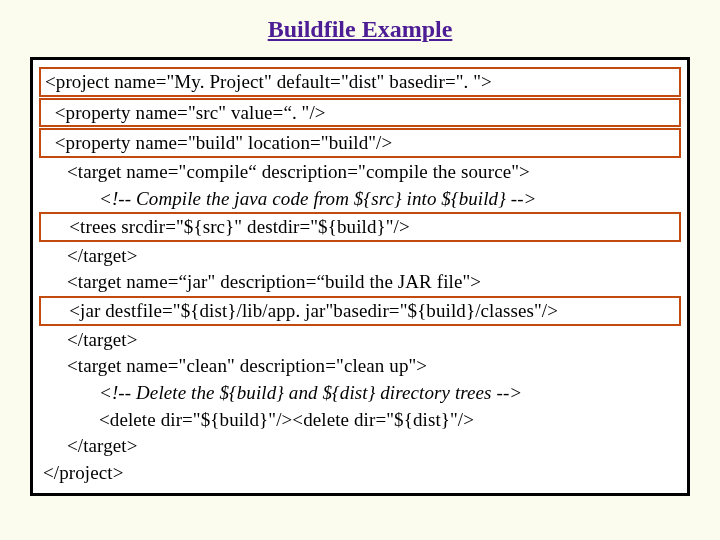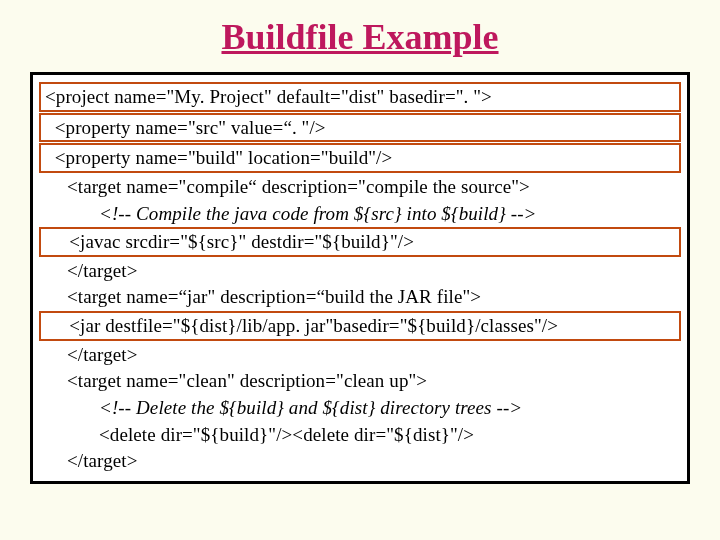--- a/index.html
+++ b/index.html
@@ -12,23 +12,23 @@
     overflow: hidden;
   }
   .slide {
     width: 720px;
     height: 540px;
     box-sizing: border-box;
     padding: 8px 30px 20px 30px;
   }
   .title {
     text-align: center;
-    font-size: 36px;
+    font-size: 24px;
     font-weight: bold;
-    color: #be185d;
+    color: #4c1d95;
     text-decoration: underline;
     margin: 8px 0 14px 0;
   }
   .codebox {
     border: 3px solid #000;
     background: #fff;
     padding: 6px 6px;
     box-sizing: border-box;
   }
   .line {
@@ -56,23 +56,24 @@
 <body>
 
 <div class="slide">
   <div class="title">Buildfile Example</div>
   <div class="codebox" id="codebox">
       <div class="line boxed"><span class=""><span>&lt;</span><span class="tag">project</span><span> name="My. Project" default="dist" basedir=". "&gt;</span></span></div>
       <div class="line boxed"><span class=""><span>&nbsp;&nbsp;</span><span>&lt;</span><span class="tag">property</span><span> name="src" value=“. "/&gt;</span></span></div>
       <div class="line boxed"><span class=""><span>&nbsp;&nbsp;</span><span>&lt;</span><span class="tag">property</span><span> name="build" location="build"/&gt;</span></span></div>
       <div class="line plain"><span class="ind1"><span>&lt;</span><span class="tag">target</span><span> name="compile“ description="compile the source"&gt;</span></span></div>
       <div class="line plain comment"><span class="ind2"><span>&lt;!-- Compile the java code from ${src} into ${build} --&gt;</span></span></div>
-      <div class="line boxed"><span class=""><span>&nbsp;&nbsp;&nbsp;&nbsp;&nbsp;</span><span>&lt;</span><span class="tag">javac</span><span> srcdir="${src}" destdir="${build}"/&gt;</span></span></div>
+      <div class="line boxed"><span class=""><span>&nbsp;&nbsp;&nbsp;&nbsp;&nbsp;</span><span>&lt;</span><span class="tag">trees</span><span> srcdir="${src}" destdir="${build}"/&gt;</span></span></div>
       <div class="line plain"><span class="ind1"><span>&lt;/</span><span class="tag">target</span><span>&gt;</span></span></div>
       <div class="line plain"><span class="ind1"><span>&lt;</span><span class="tag">target</span><span> name=“jar" description=“build the JAR file"&gt;</span></span></div>
       <div class="line boxed"><span class=""><span>&nbsp;&nbsp;&nbsp;&nbsp;&nbsp;</span><span>&lt;</span><span class="tag">jar</span><span> destfile="${dist}/lib/app. jar"basedir="${build}/classes"/&gt;</span></span></div>
       <div class="line plain"><span class="ind1"><span>&lt;/</span><span class="tag">target</span><span>&gt;</span></span></div>
       <div class="line plain"><span class="ind1"><span>&lt;</span><span class="tag">target</span><span> name="clean" description="clean up"&gt;</span></span></div>
       <div class="line plain comment"><span class="ind2"><span>&lt;!-- Delete the ${build} and ${dist} directory trees --&gt;</span></span></div>
       <div class="line plain"><span class="ind2"><span>&lt;</span><span class="tag">delete</span><span> dir="${build}"/&gt;&lt;</span><span class="tag">delete</span><span> dir="${dist}"/&gt;</span></span></div>
       <div class="line plain"><span class="ind1"><span>&lt;/</span><span class="tag">target</span><span>&gt;</span></span></div>
+      <div class="line plain"><span><span>&lt;/</span><span class="tag">project</span><span>&gt;</span></span></div>
     </div>
 </div>
 
 </body></html>

